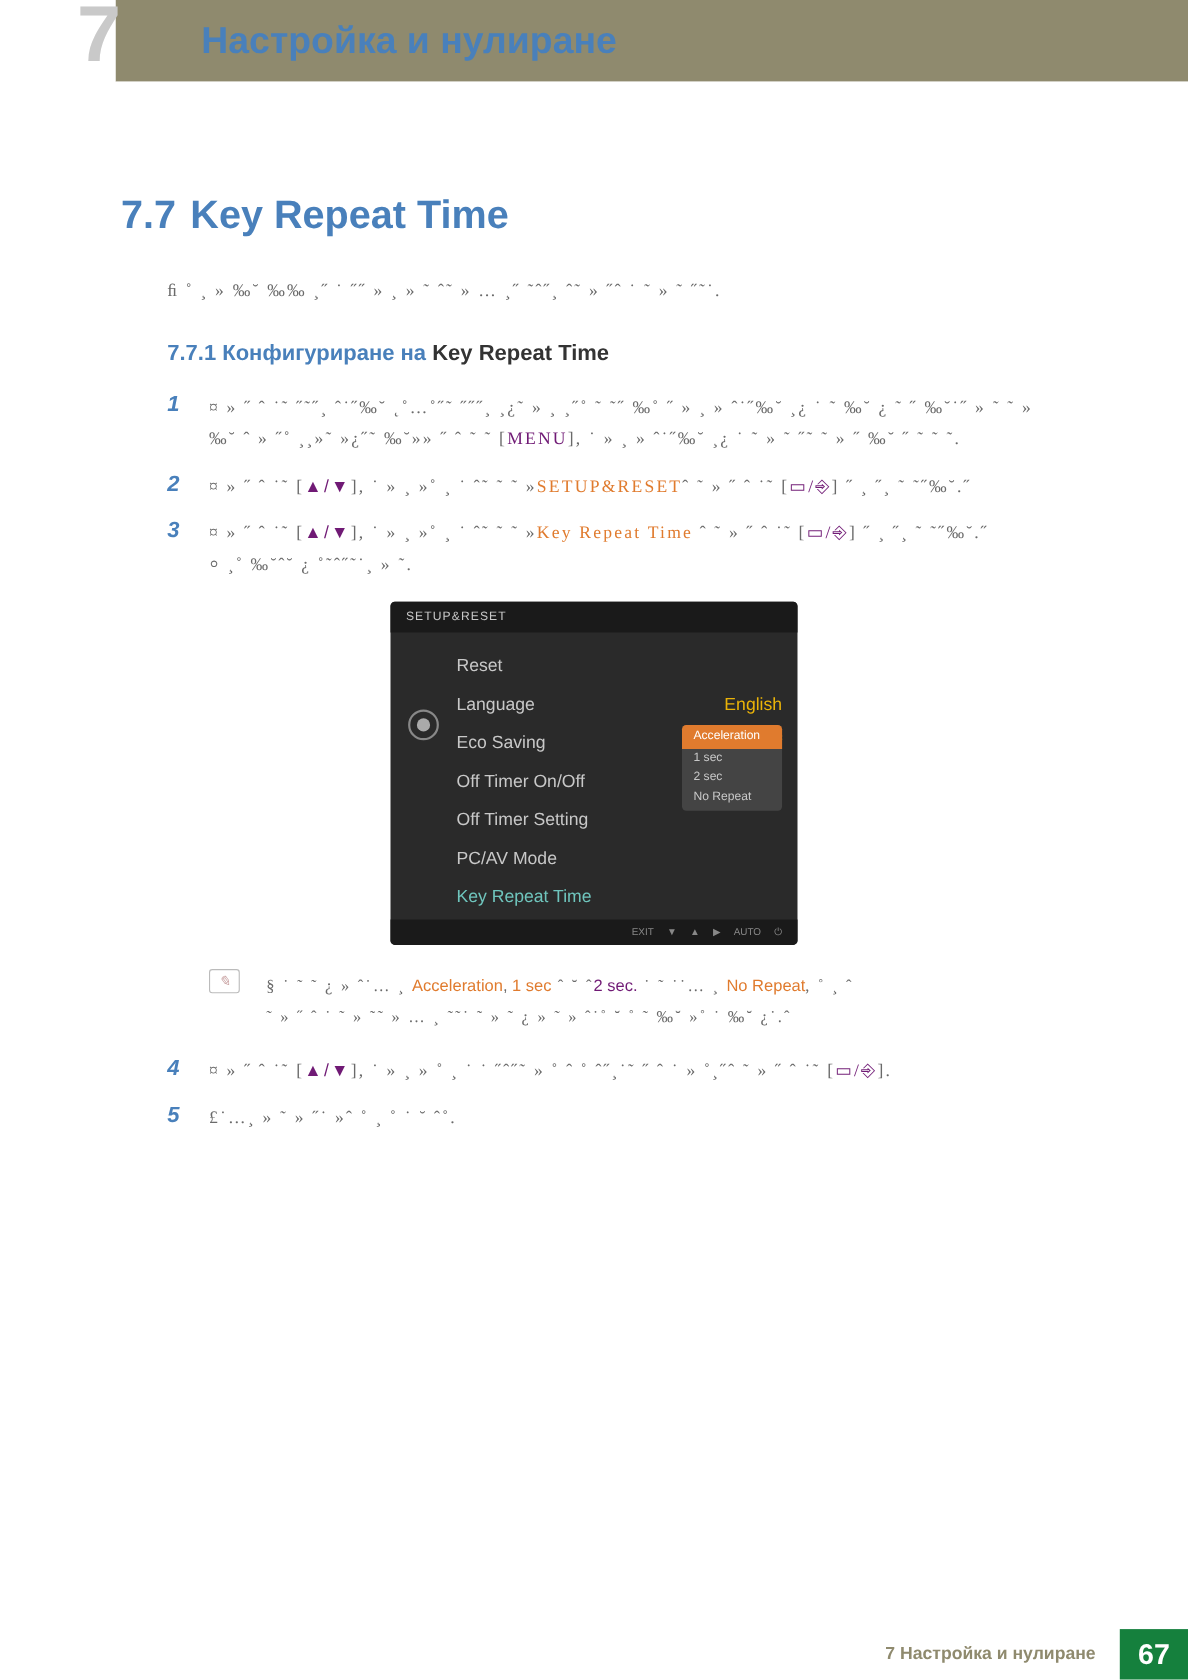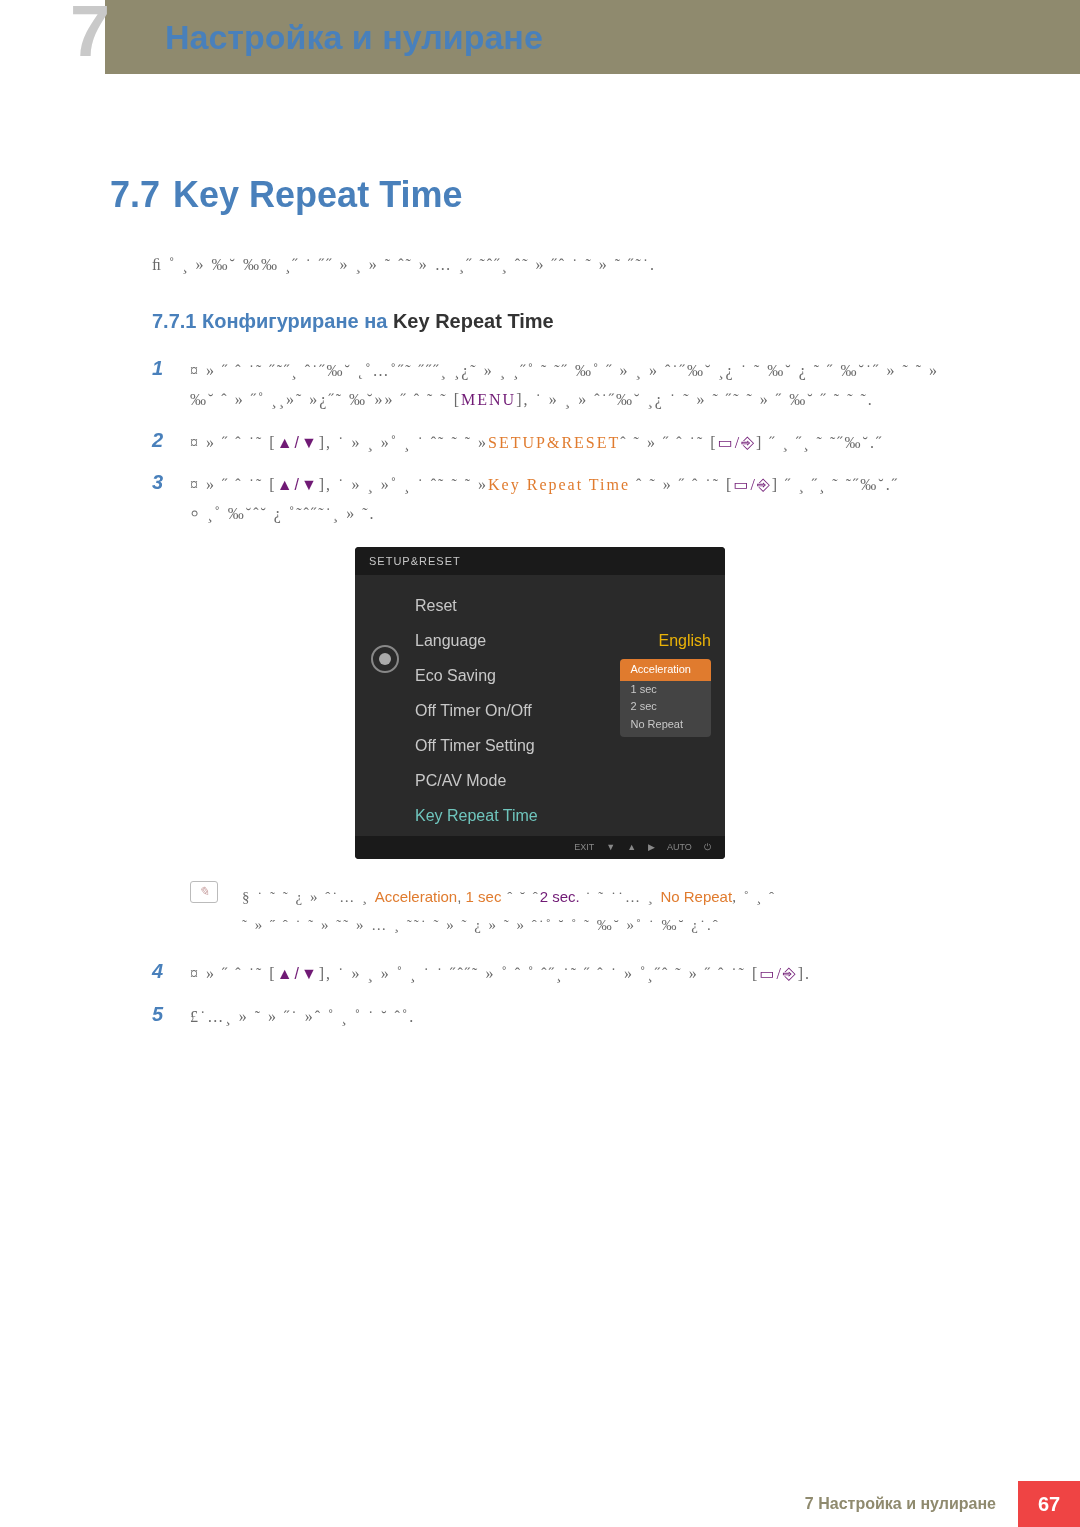--- a/index.html
+++ b/index.html
@@ -27,21 +27,21 @@
     font-size: 72px;
     font-weight: bold;
     color: #c9c9c9;
     line-height: 1;
   }
   .header-olive {
     flex: 1;
     background: #8f8a6e;
     display: flex;
     align-items: center;
-    padding-left: 60px;
+    padding-left: 78px;
   }
   .header-title {
     font-size: 34px;
     font-weight: bold;
     color: #4980bb;
   }
   .content {
     padding: 100px 110px 0 110px;
   }
   .section-title-row {
@@ -228,26 +228,26 @@
     display: flex;
     align-items: center;
     justify-content: flex-end;
     padding-right: 22px;
     color: #8f8a6e;
     font-size: 16px;
     font-weight: bold;
   }
   .footer-olive {
     width: 62px;
-    background: #ef4444;
+    background: #15803d;
     color: #ffffff;
     display: flex;
     align-items: center;
     justify-content: center;
-    font-size: 20px;
+    font-size: 26px;
     font-weight: bold;
   }
   .garble { letter-spacing: 2px; font-family: serif; }
 </style>
 </head>
 <body>
 
 <div class="header-bar">
   <div class="header-white">
     <div class="chapter-num">7</div>

